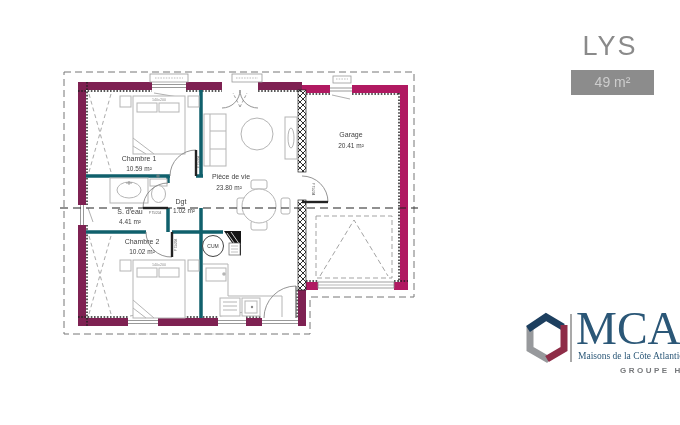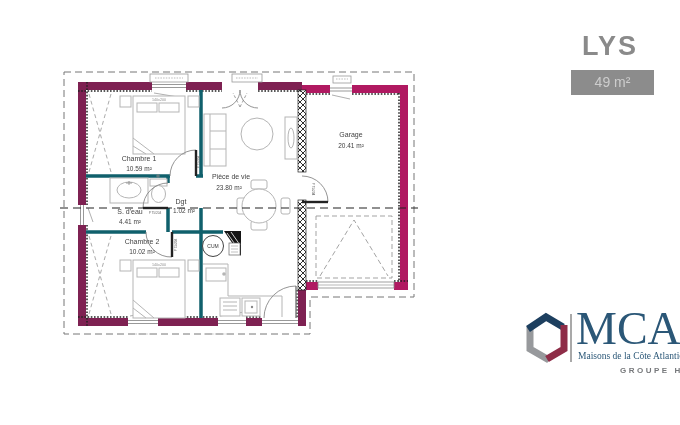--- a/index.html
+++ b/index.html
@@ -3,21 +3,21 @@
 <meta charset="utf-8">
 <style>
   html,body{margin:0;padding:0;}
   body{
     width:680px;height:425px;position:relative;overflow:hidden;
     background:#ffffff;font-family:"Liberation Sans", sans-serif;
   }
   
   .model-title{
     position:absolute;left:560px;top:31px;width:100px;
-    text-align:center;font-size:27px;font-weight:bold;color:#8a8a8a;
+    text-align:center;font-size:27px;font-weight:normal;color:#8a8a8a;
     letter-spacing:2px;margin:0;
   }
   .area-badge{
     position:absolute;left:571px;top:70px;width:83px;height:25px;
     background:#8c8c8c;color:#cdcdcd;font-size:14px;line-height:25px;
     text-align:center;
   }
   
   svg{position:absolute;left:0;top:0;}
   .room-name{font:7px "Liberation Sans",sans-serif;fill:#3f3f3f;text-anchor:middle;}

